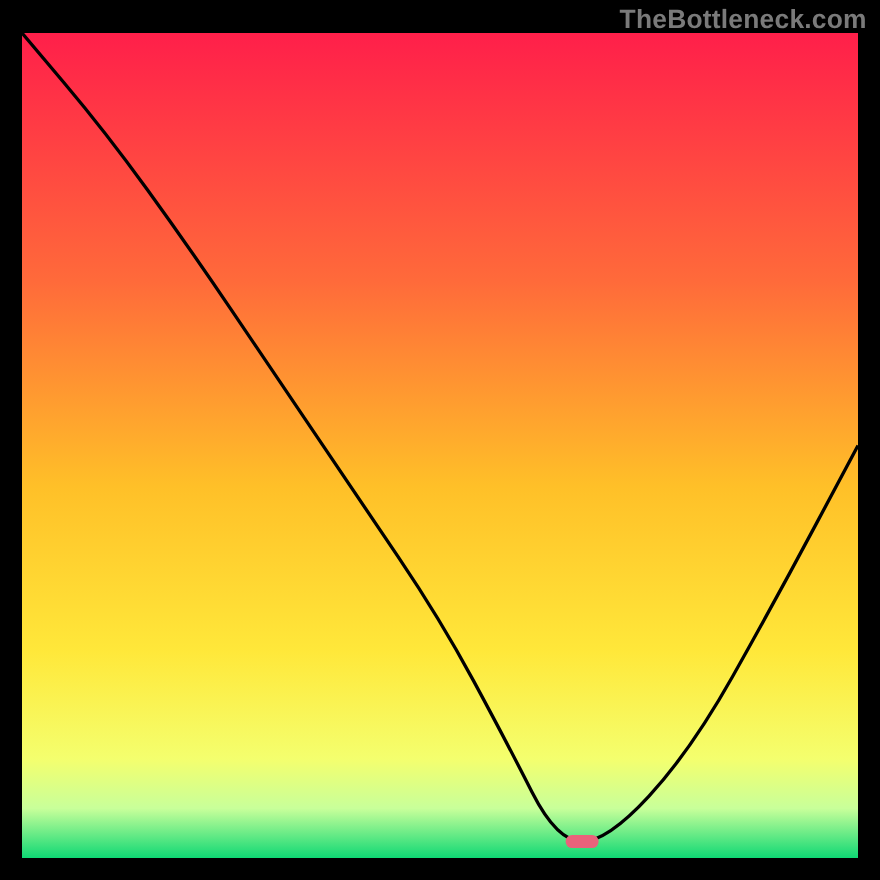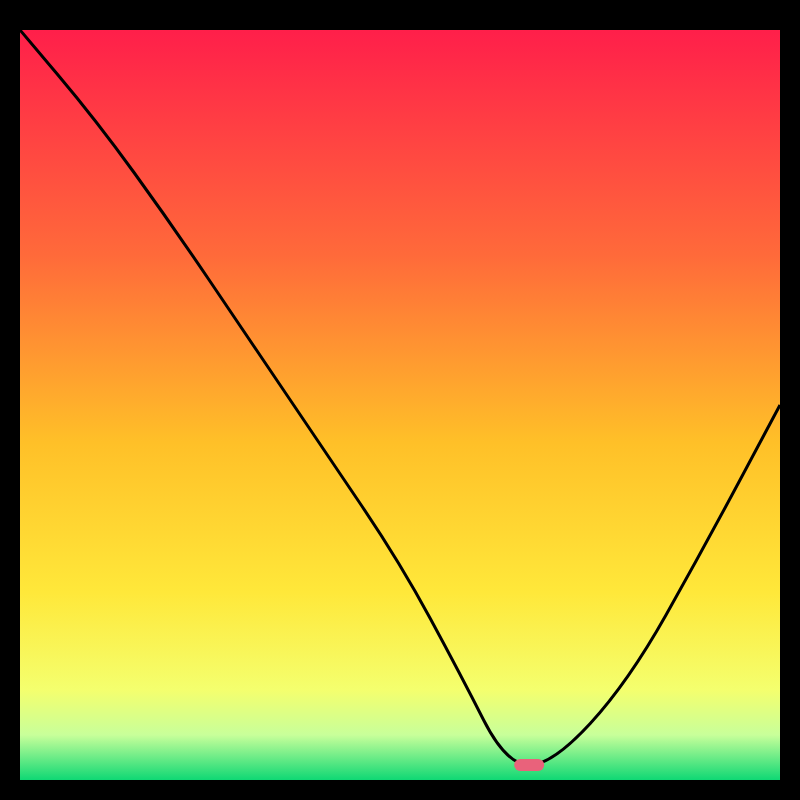--- a/index.html
+++ b/index.html
@@ -48,20 +48,21 @@
   }
   .marker {
     fill: #e9627b; 
     stroke: none;
   }
 </style>
 </head>
 <body>
 
 <div class="frame">
+  <div class="watermark">TheBottleneck.com</div>
 
   <div class="plot-wrap">
     <svg viewBox="0 0 760 750" preserveAspectRatio="none">
       <defs>
         <linearGradient id="bg-grad" x1="0" y1="0" x2="0" y2="1">
 
         <stop offset="0%" stop-color="#ff1f4a"></stop>
             <stop offset="30%" stop-color="#ff6a3a"></stop>
             <stop offset="55.00000000000001%" stop-color="#ffc028"></stop>
             <stop offset="75%" stop-color="#ffe83a"></stop>

